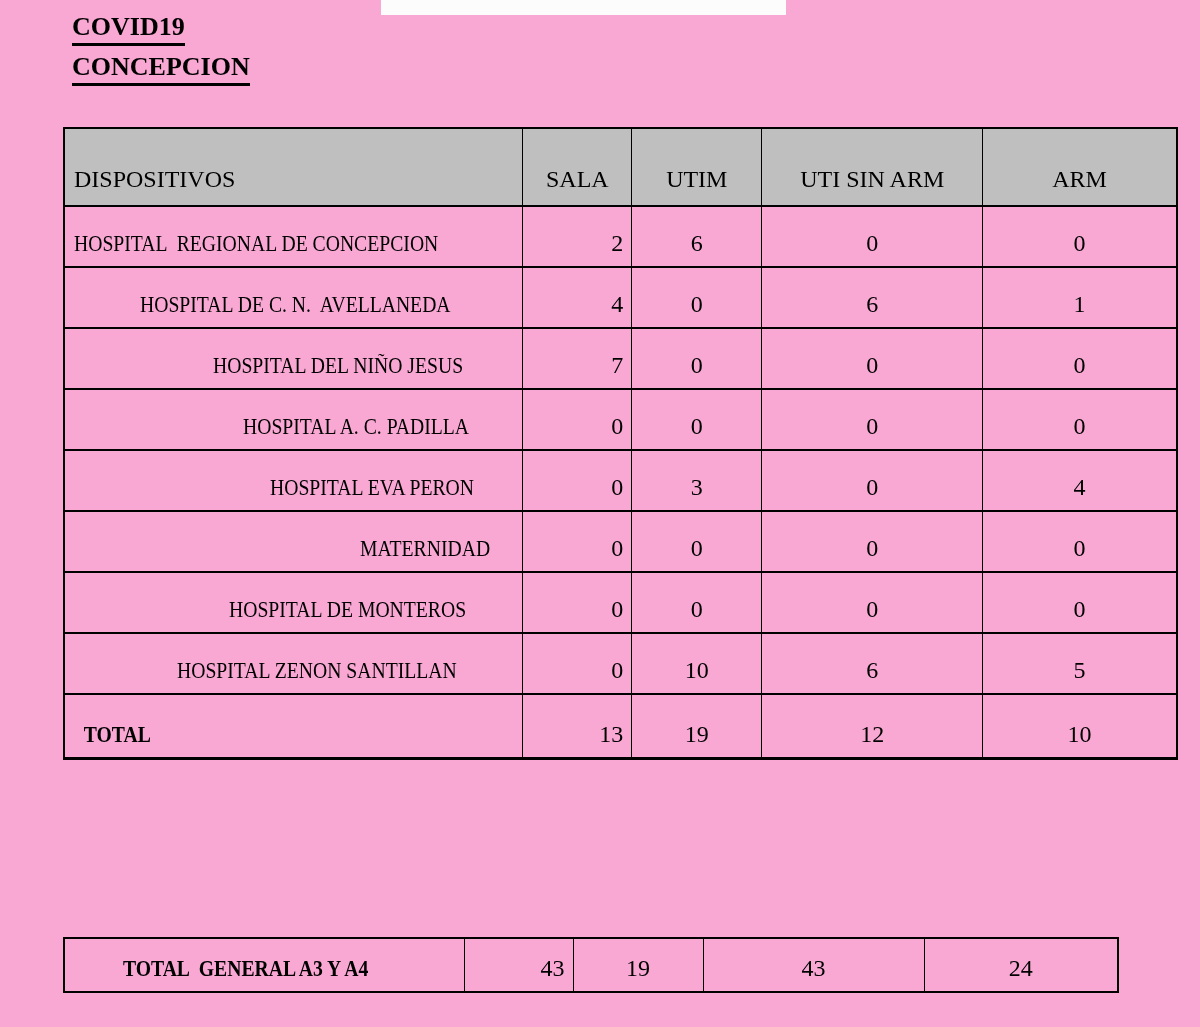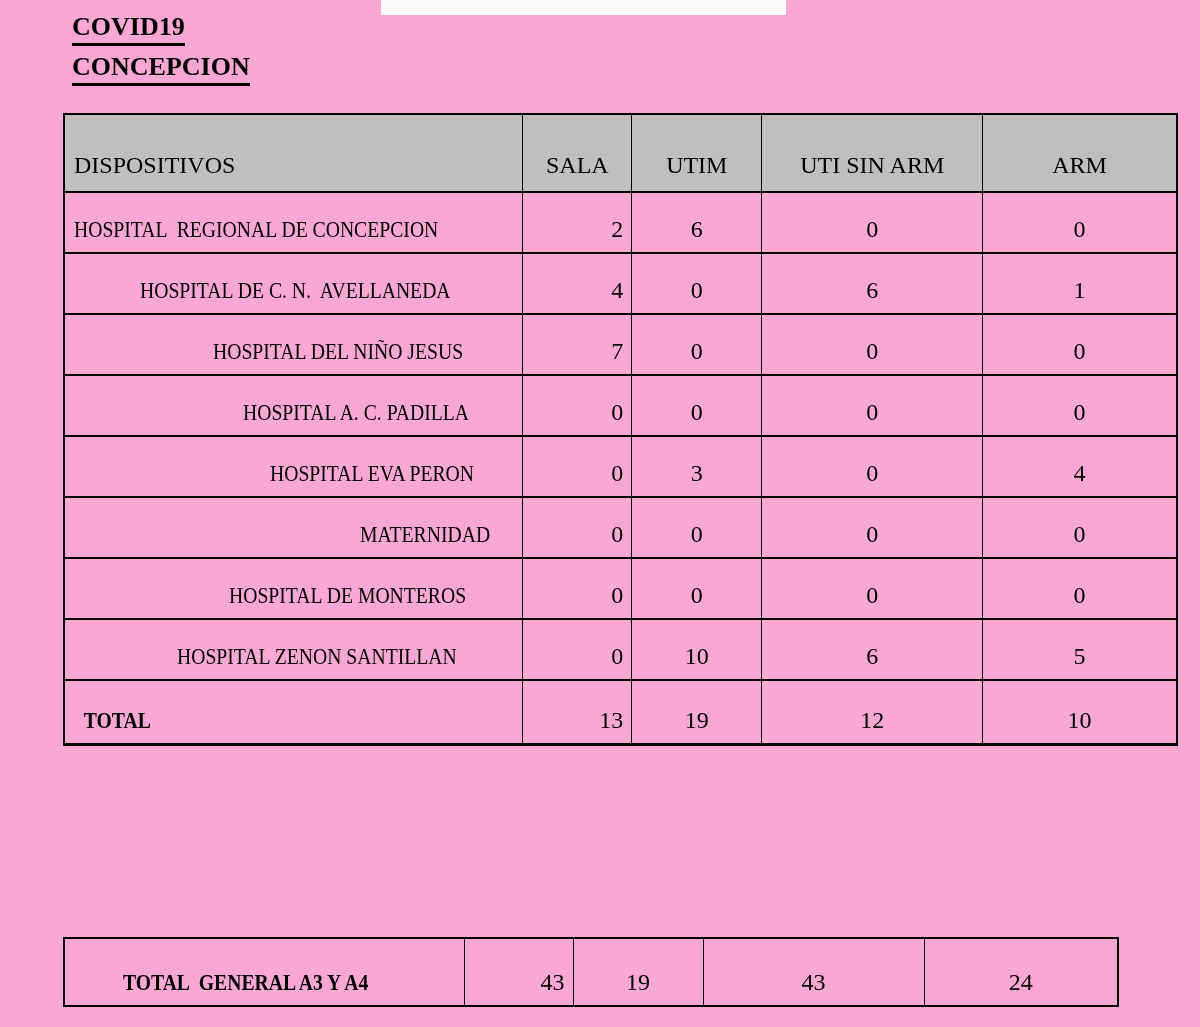--- a/index.html
+++ b/index.html
@@ -16,21 +16,21 @@
     border-bottom:3px solid #000;padding-bottom:1px;margin-bottom:6px;white-space:pre;
   }
 
   
   table.sheet{border-collapse:collapse;table-layout:fixed;position:absolute;left:63px;}
   table.sheet td,table.sheet th{
     border:1px solid #000;border-top-width:2px;border-bottom-width:2px;
     vertical-align:bottom;font-size:24px;font-weight:normal;overflow:hidden;
   }
   table.sheet{border:2px solid #000;}
-  .main-table{top:113px;border-radius:31px;}
+  .main-table{top:127px;border-radius:31px;}
   .main-table tr.last-row td{border-bottom-width:3px;}
   .one-row-table td{border-bottom-width:3px;border-top-width:2px;}
   .private-table{top:813px;}
   .grand-table{top:937px;}
 
   th.hdr{background:#bfbfbf;font-weight:bold;font-size:28px;padding:0 0 12px 0;text-align:center;}
   th.hdr.first{text-align:left;padding-left:9px;}
 
   td.c-label{text-align:right;padding:1px 4px 9px 9px;}
   td.c-label-r{text-align:left;padding:0 6px 9px 4px;}
@@ -141,21 +141,21 @@
 
   <table class="sheet grand-table one-row-table">
     <colgroup>
       <col style="width:400px">
         <col style="width:109px">
         <col style="width:130px">
         <col style="width:221px">
         <col style="width:194px">
     </colgroup>
     <tbody>
-        <tr style="height:68px">
+        <tr style="height:54px">
       <td class="c-label-r"><span class="squeeze-r bold">TOTAL  GENERAL A3 Y A4</span></td>
       <td class="c-sala bold">43</td>
       <td class="c-center">19</td>
       <td class="c-center">43</td>
       <td class="c-center bold">24</td>
     </tr>
   </tbody>
     </table>
 </div>
 

